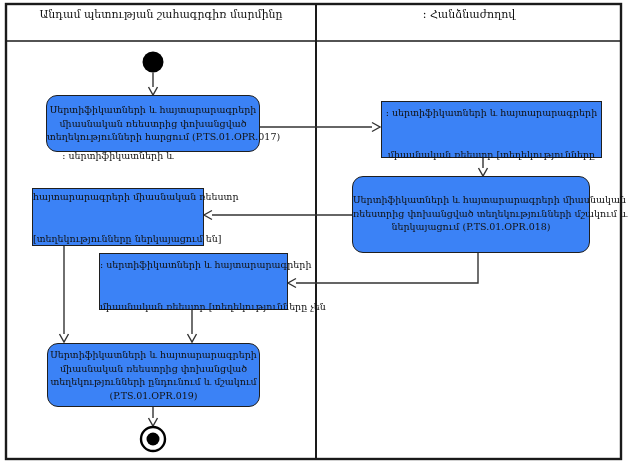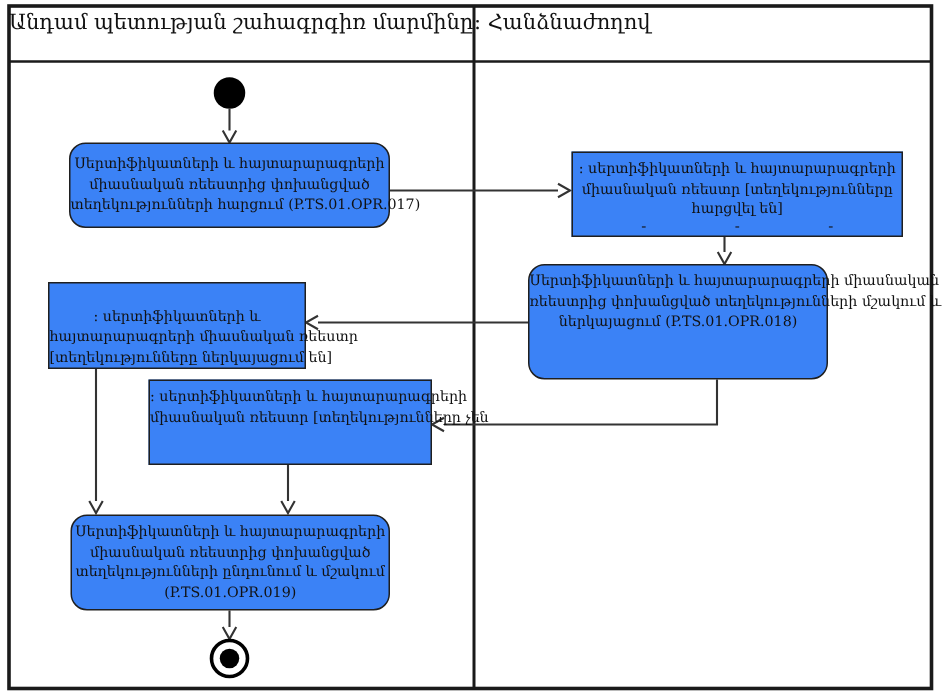--- a/index.html
+++ b/index.html
@@ -7,42 +7,43 @@
     position:relative;
     width:628px;height:466px;
     background:#ffffff;
     font-family:"DejaVu Serif","DejaVu Sans",serif;
     color:#111111;
     overflow:hidden;
   }
   svg.wires{position:absolute;left:0;top:0;width:628px;height:466px;}
   .lane-header{
     position:absolute;top:9px;
-    font-size:14px;line-height:12px;
+    font-size:11px;line-height:12px;
+    text-align:center;
     color:#111;
   }
   .lane-header.left{left:6px;width:310px;}
   .lane-header.right{left:316px;width:306px;}
   .box{
     position:absolute;
     border:1.5px solid #1f1f1f;
     background:#3b82f6;
     box-sizing:border-box;
     font-size:9.5px;
     line-height:13.5px;
     text-align:center;
     white-space:nowrap;
   }
   .box.action{border-radius:11px;display:flex;flex-direction:column;justify-content:center;}
   .box.action.top-text{justify-content:flex-start;}
-  .box.object{display:flex;flex-direction:column;}
+  .box.object{display:flex;flex-direction:column;gap:28px;}
   .box .tline{display:block;}
   .box.act1{left:46px;top:95px;width:214px;height:57px;}
   .box.obj1{left:381px;top:101px;width:221px;height:57px;padding-top:4px;}
-  .box.act2{left:352px;top:176px;width:200px;height:77px;padding-top:4px;}
+  .box.act2{left:352px;top:176px;width:238px;height:77px;padding-top:16px;}
   .box.obj2{left:32px;top:188px;width:172px;height:58px;justify-content:flex-end;}
   .box.obj3{left:99px;top:253px;width:189px;height:57px;padding-top:4px;}
   .box.act3{left:47px;top:343px;width:213px;height:64px;}
   .dash-row{
     margin-top:auto;
     display:flex;justify-content:space-around;
     padding:0 16px 3px 16px;
     font-size:10px;line-height:10px;
   }
 </style>

